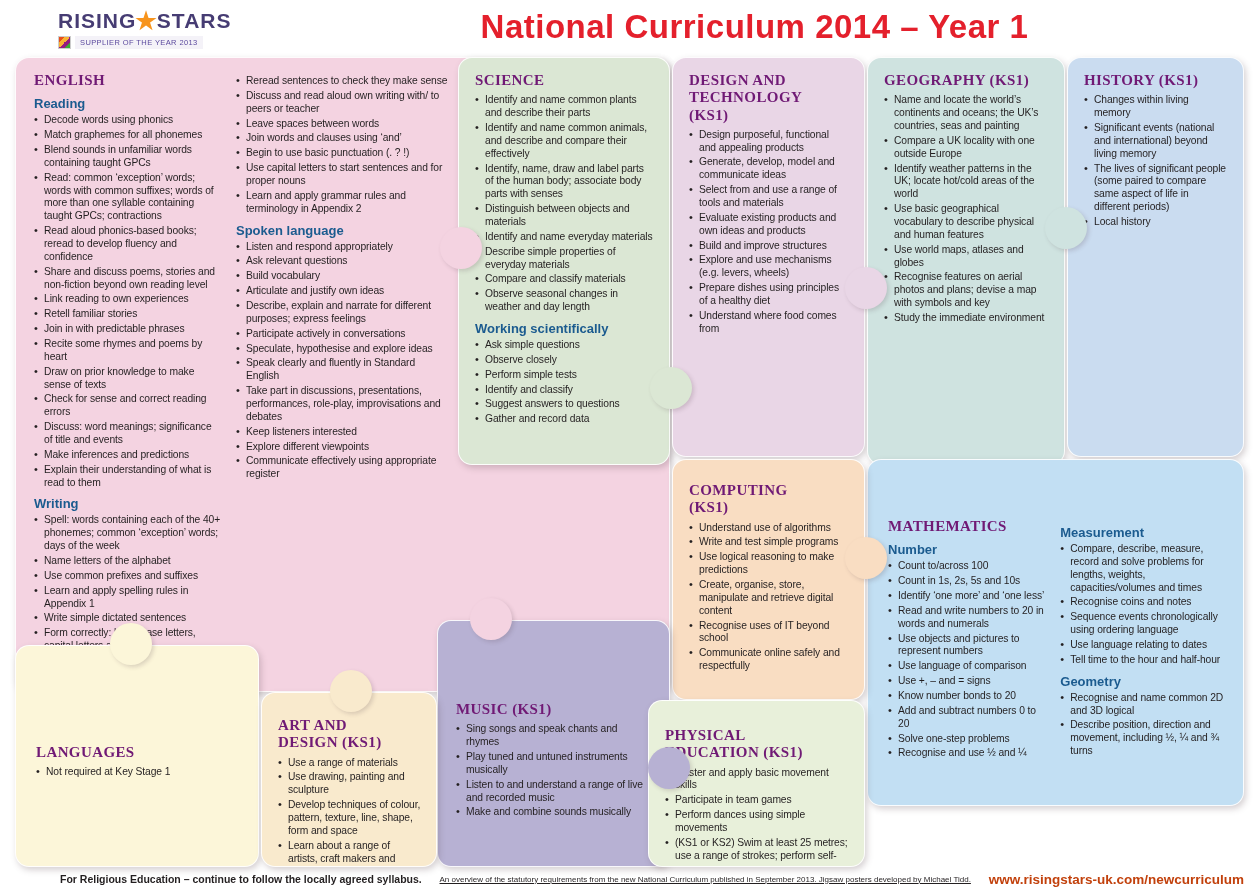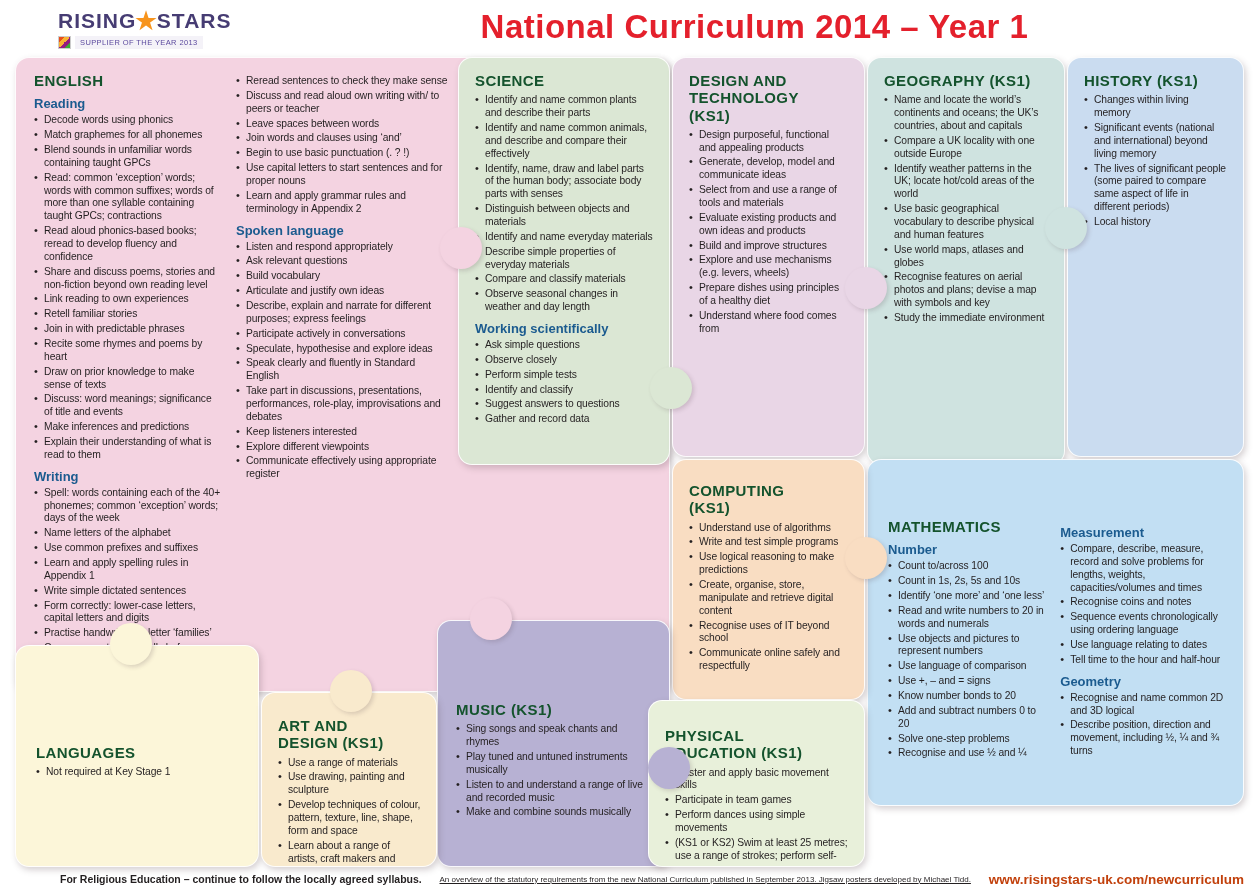--- a/index.html
+++ b/index.html
@@ -15,21 +15,21 @@
   .badge-icon { display:inline-block; width:13px; height:13px; background:
       linear-gradient(135deg,#e94e1b 0 25%,#f9b233 25% 50%,#951b81 50% 75%,#3aaa35 75% 100%); border:1px solid #ccc; }
   .badge-text { font-size:7.5px; color:#5c4a9e; letter-spacing:0.4px; background:#f4f2f8; padding:2px 5px; }
   .title { position:absolute; left:290px; right:40px; top:8px; text-align:center;
       font-size:33px; font-weight:bold; color:#e4202c; letter-spacing:0.5px; }
 
   
   .board { position:absolute; left:0; top:57px; width:1259px; height:810px; }
   .piece { position:absolute; border-radius:14px; box-shadow:2px 3px 6px rgba(90,70,80,0.25);
       border:1.5px solid rgba(255,255,255,0.9); overflow:hidden; }
-  .piece h2 { font-size:15px; font-weight:bold; color:#14532d; letter-spacing:0.4px; line-height:1.15; margin-bottom:5px; }
+  .piece h2 { font-size:15px; font-weight:bold; color:#701a75; letter-spacing:0.4px; line-height:1.15; margin-bottom:5px;font-family:Liberation Serif, serif; }
   .piece h3 { font-size:13px; font-weight:bold; color:#1b5b8f; margin:7px 0 3px; }
   .piece ul { list-style:none; margin:0 0 4px 0; }
   .piece li { position:relative; padding-left:10px; font-size:10.3px; line-height:1.25;
       color:#231f20; margin-bottom:2px; letter-spacing:-0.1px; }
   .piece li::before { content:"•"; position:absolute; left:0; top:-1px; font-size:11px; }
 
   .english   { left:15px;  top:0;     width:655px; height:635px; background:#f4d3e1; z-index:1; }
   .science   { left:458px; top:0;     width:212px; height:408px; background:#dbe7d4; z-index:2; }
   .dt        { left:672px; top:0;     width:193px; height:400px; background:#e9d6e6; z-index:2; }
   .geography { left:867px; top:0;     width:198px; height:408px; background:#cfe3e0; z-index:2; }
@@ -99,20 +99,21 @@
               <li>Match graphemes for all phonemes</li>
               <li>Blend sounds in unfamiliar words containing taught GPCs</li>
               <li>Read: common ‘exception’ words; words with common suffixes; words of more than one syllable containing taught GPCs; contractions</li>
               <li>Read aloud phonics-based books; reread to develop fluency and confidence</li>
               <li>Share and discuss poems, stories and non-fiction beyond own reading level</li>
               <li>Link reading to own experiences</li>
               <li>Retell familiar stories</li>
               <li>Join in with predictable phrases</li>
               <li>Recite some rhymes and poems by heart</li>
               <li>Draw on prior knowledge to make sense of texts</li>
+              <li>Check for sense and correct reading errors</li>
               <li>Discuss: word meanings; significance of title and events</li>
               <li>Make inferences and predictions</li>
               <li>Explain their understanding of what is read to them</li>
             </ul>
           <h3>Writing</h3>
           <ul>
               <li>Spell: words containing each of the 40+ phonemes; common ‘exception’ words; days of the week</li>
               <li>Name letters of the alphabet</li>
               <li>Use common prefixes and suffixes</li>
               <li>Learn and apply spelling rules in Appendix 1</li>
@@ -184,21 +185,21 @@
           <li>Build and improve structures</li>
           <li>Explore and use mechanisms (e.g. levers, wheels)</li>
           <li>Prepare dishes using principles of a healthy diet</li>
           <li>Understand where food comes from</li>
         </ul>
     </section>
 
     <section class="piece geography">
       <h2>GEOGRAPHY (KS1)</h2>
       <ul>
-          <li>Name and locate the world’s continents and oceans; the UK’s countries, about and capitals</li>
+          <li>Name and locate the world’s continents and oceans; the UK’s countries, seas and painting</li>
           <li>Compare a UK locality with one outside Europe</li>
           <li>Identify weather patterns in the UK; locate hot/cold areas of the world</li>
           <li>Use basic geographical vocabulary to describe physical and human features</li>
           <li>Use world maps, atlases and globes</li>
           <li>Recognise features on aerial photos and plans; devise a map with symbols and key</li>
           <li>Study the immediate environment</li>
         </ul>
     </section>
 
     <section class="piece history">

